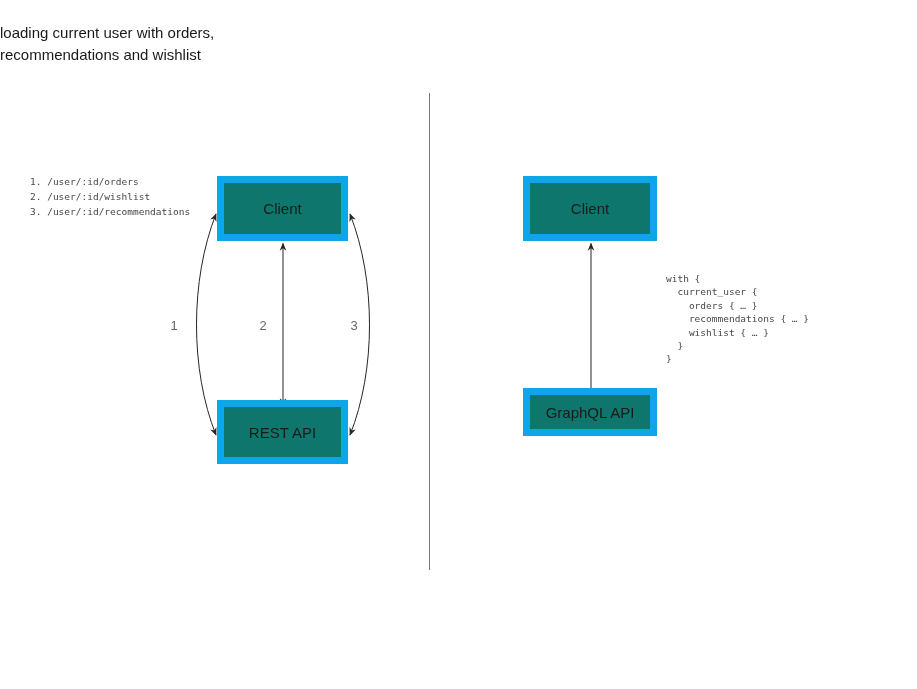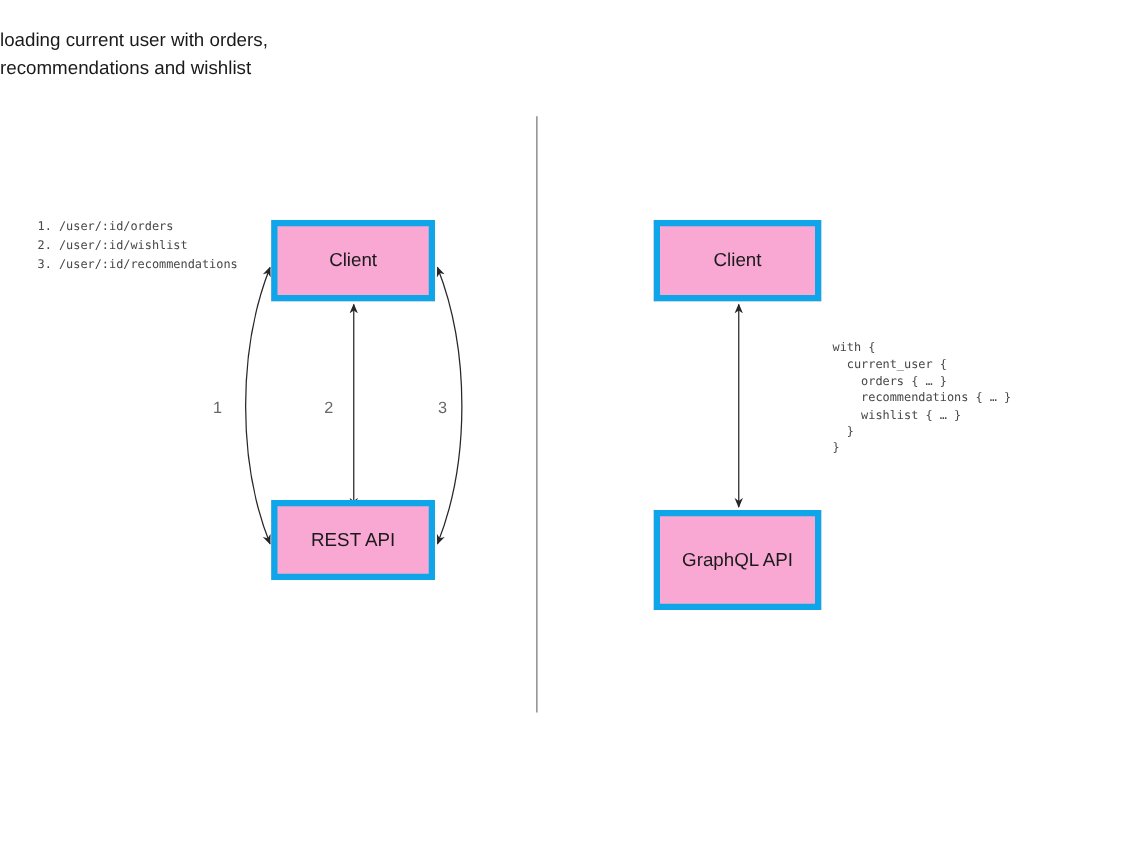--- a/index.html
+++ b/index.html
@@ -29,32 +29,32 @@
   .arrow-layer {
     position: absolute;
     left: 0;
     top: 0;
     width: 917px;
     height: 689px;
   }
   .node-box {
     position: absolute;
     box-sizing: border-box;
-    background: #f9a8d4;
-    border: 5px solid #0ea5e9;
+    background: #0f766e;
+    border: 7px solid #0ea5e9;
     display: flex;
     align-items: center;
     justify-content: center;
     font-size: 15px;
     color: #1a1a1a;
   }
   .box-client-left  { left: 217px; top: 176px; width: 131px; height: 65px; }
   .box-rest-api     { left: 217px; top: 400px; width: 131px; height: 64px; }
   .box-client-right { left: 523px; top: 176px; width: 134px; height: 65px; }
-  .box-graphql-api  { left: 523px; top: 408px; width: 134px; height: 80px; }
+  .box-graphql-api  { left: 523px; top: 388px; width: 134px; height: 48px; }
   .code-block {
     position: absolute;
     font-family: "DejaVu Sans Mono", "Liberation Mono", monospace;
     font-size: 9.5px;
     color: #474747;
     white-space: pre;
     margin: 0;
   }
   .routes-list {
     left: 12px;

